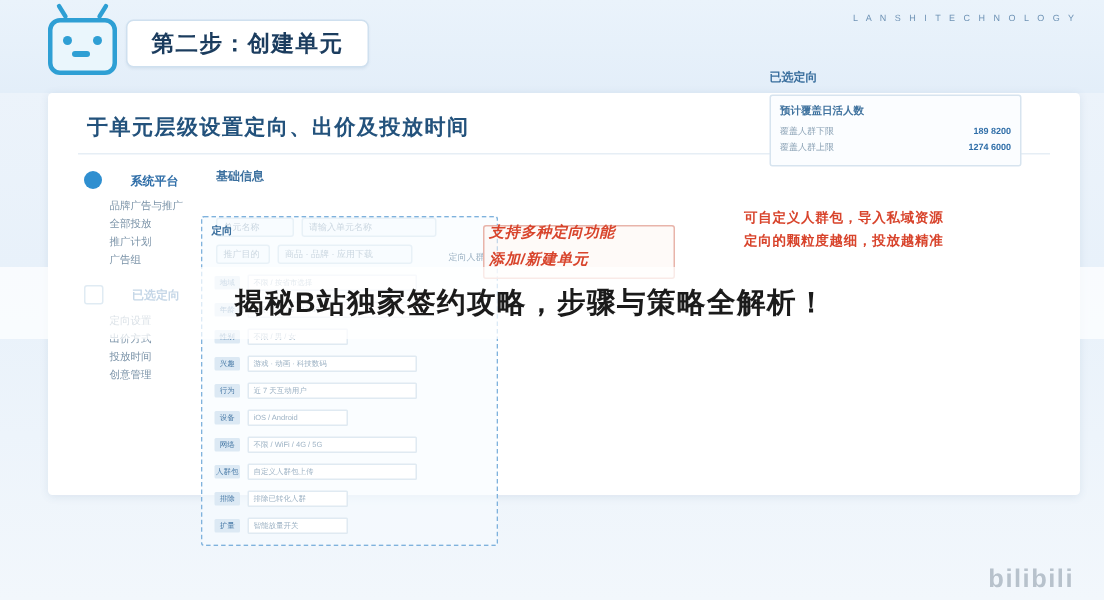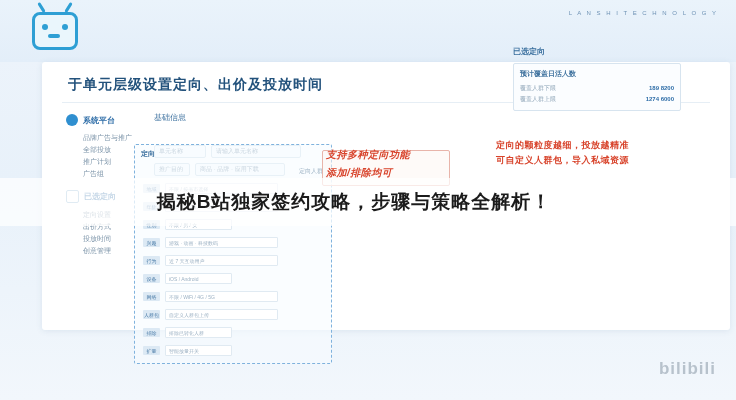--- a/index.html
+++ b/index.html
@@ -54,58 +54,58 @@
   .brand-cn{
     font-size:23px;font-weight:bold;color:#1b4e87;letter-spacing:2px;
     font-family:"DejaVu Sans","Liberation Sans",sans-serif;
   }
   .brand-en{
     font-size:6px;color:#6f93b5;letter-spacing:2px;margin-top:2px;
   }
 
   
   .card{
-    position:absolute;left:42px;top:62px;width:688px;height:268px;
+    position:absolute;left:32px;top:62px;width:688px;height:268px;
     background:#ffffff;border-radius:3px;
     box-shadow:0 1px 6px rgba(50,90,130,.10);
   }
   .card-title{
     position:absolute;left:26px;top:14px;
     font-size:14px;font-weight:bold;color:#23527c;letter-spacing:1px;
   }
   .card-rule{
     position:absolute;left:20px;top:40px;width:648px;height:1px;background:#e6eef5;
   }
 
   
   .nav{
     position:absolute;left:24px;top:52px;width:74px;
   }
   .nav-head{
-    display:flex;align-items:center;gap:5px;margin-bottom:6px;
+    display:flex;align-items:center;gap:19px;margin-bottom:6px;
   }
   .nav-dot{
     width:12px;height:12px;border-radius:50%;background:#2f8fd0;flex:none;
   }
   .nav-head-label{font-size:8px;color:#2f6ea8;font-weight:bold;}
   .nav-item{
     font-size:7px;color:#7b93a8;line-height:12px;padding-left:17px;
     white-space:nowrap;overflow:hidden;
   }
   .nav-group2{margin-top:10px;}
   .nav-sq{
     width:11px;height:11px;border-radius:2px;border:1px solid #8fb6d4;flex:none;
   }
 
   
   .col-mid{
     position:absolute;left:112px;top:50px;width:230px;
   }
   .mini-title{
-    font-size:8px;color:#3a6f9e;font-weight:normal;margin-bottom:22px;
+    font-size:8px;color:#3a6f9e;font-weight:bold;margin-bottom:22px;
   }
   .pillrow{
     display:flex;gap:5px;margin-bottom:5px;
   }
   .pill{
     height:11px;border:1px solid #d3e1ec;border-radius:2px;background:#fafcfe;
     font-size:6px;color:#89a0b4;display:flex;align-items:center;padding:0 4px;
     white-space:nowrap;
   }
   .pill.w1{width:42px;}
@@ -177,36 +177,37 @@
   }
   .band-text{
     position:absolute;left:0;top:178px;width:708px;height:48px;
     display:flex;align-items:center;justify-content:center;
     font-size:19px;font-weight:bold;color:#1b1b1b;letter-spacing:1px;
     text-shadow:0 1px 0 rgba(255,255,255,.9);
   }
 
   
   .bili{
-    position:absolute;right:20px;bottom:21px;
+    position:absolute;right:20px;bottom:4px;
     font-size:17px;font-weight:bold;color:#aeb9c4;letter-spacing:1px;
     opacity:.85;
   }
 </style>
 </head>
 <body>
 
 <div class="screen">
 
   <div class="topbar">
     <div class="tv-logo">
       <span class="tv-eye l"></span>
       <span class="tv-eye r"></span>
       <span class="tv-mouth"></span>
     </div>
+    <div class="step-pill">第二步：创建单元</div>
     <div class="brand">
       <div class="brand-en">L A N   S H I   T E C H N O L O G Y</div>
     </div>
   </div>
 
   <div class="card">
     <div class="card-title">于单元层级设置定向、出价及投放时间</div>
     <div class="card-rule"></div>
 
     <div class="nav">
@@ -284,38 +285,38 @@
       <span class="rowline short">排除已转化人群</span>
     </div>
     <div class="dp-row" style="top:200px">
       <span class="tag">扩量</span>
       <span class="rowline short">智能放量开关</span>
     </div>
   </div>
 
   <div class="anno-box"></div>
   <div class="anno" style="top:148px">支持多种定向功能</div>
-  <div class="anno" style="top:166px">添加/排除均可</div>
+  <div class="anno" style="top:166px">添加/新建单元</div>
 
   <div class="right">
     <div class="right-head">已选定向</div>
     <div class="right-box">
       <div class="rb-title">预计覆盖日活人数</div>
       <div class="rb-line">
         <span>覆盖人群下限</span>
         <span class="rb-val">189 8200</span>
       </div>
       <div class="rb-line">
         <span>覆盖人群上限</span>
         <span class="rb-val">1274 6000</span>
       </div>
     </div>
     <div class="red-note">
+      <div>可自定义人群包，导入私域资源</div>
       <div>定向的颗粒度越细，投放越精准</div>
-      <div>可自定义人群包，导入私域资源</div>
     </div>
   </div>
 
   <div class="band"></div>
   <div class="band-text">揭秘B站独家签约攻略，步骤与策略全解析！</div>
 
   <div class="bili">bilibili</div>
 
 </div>
 

